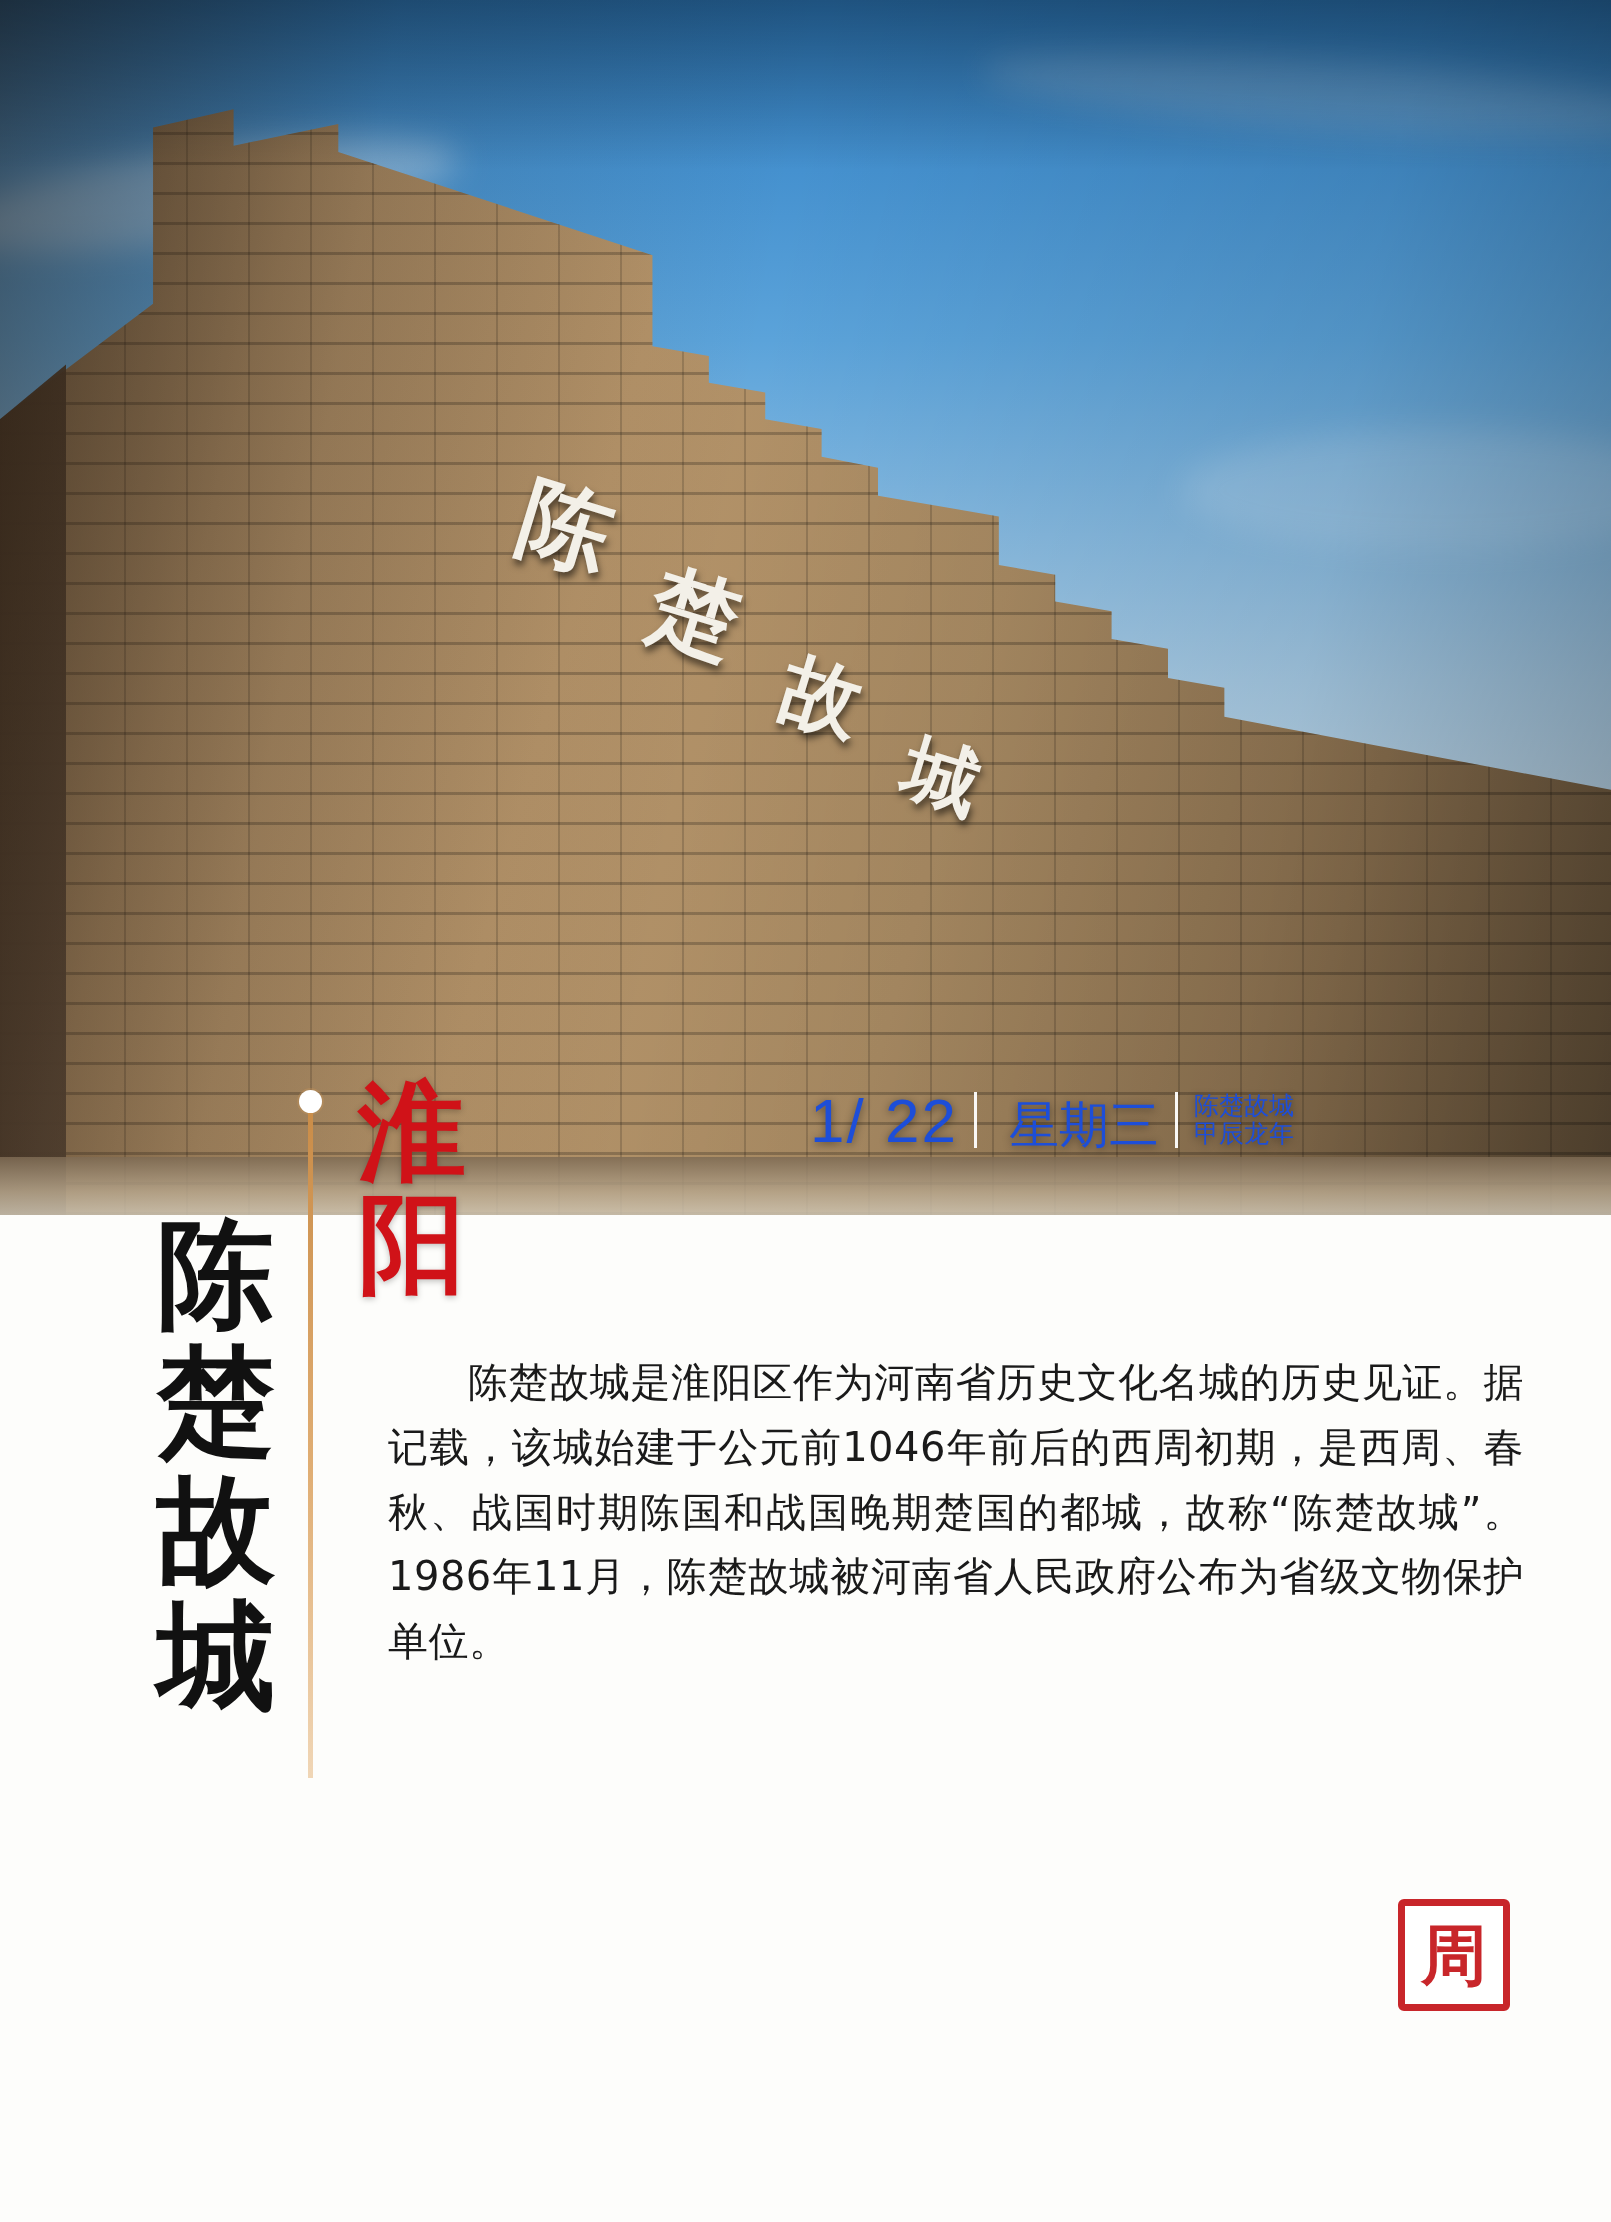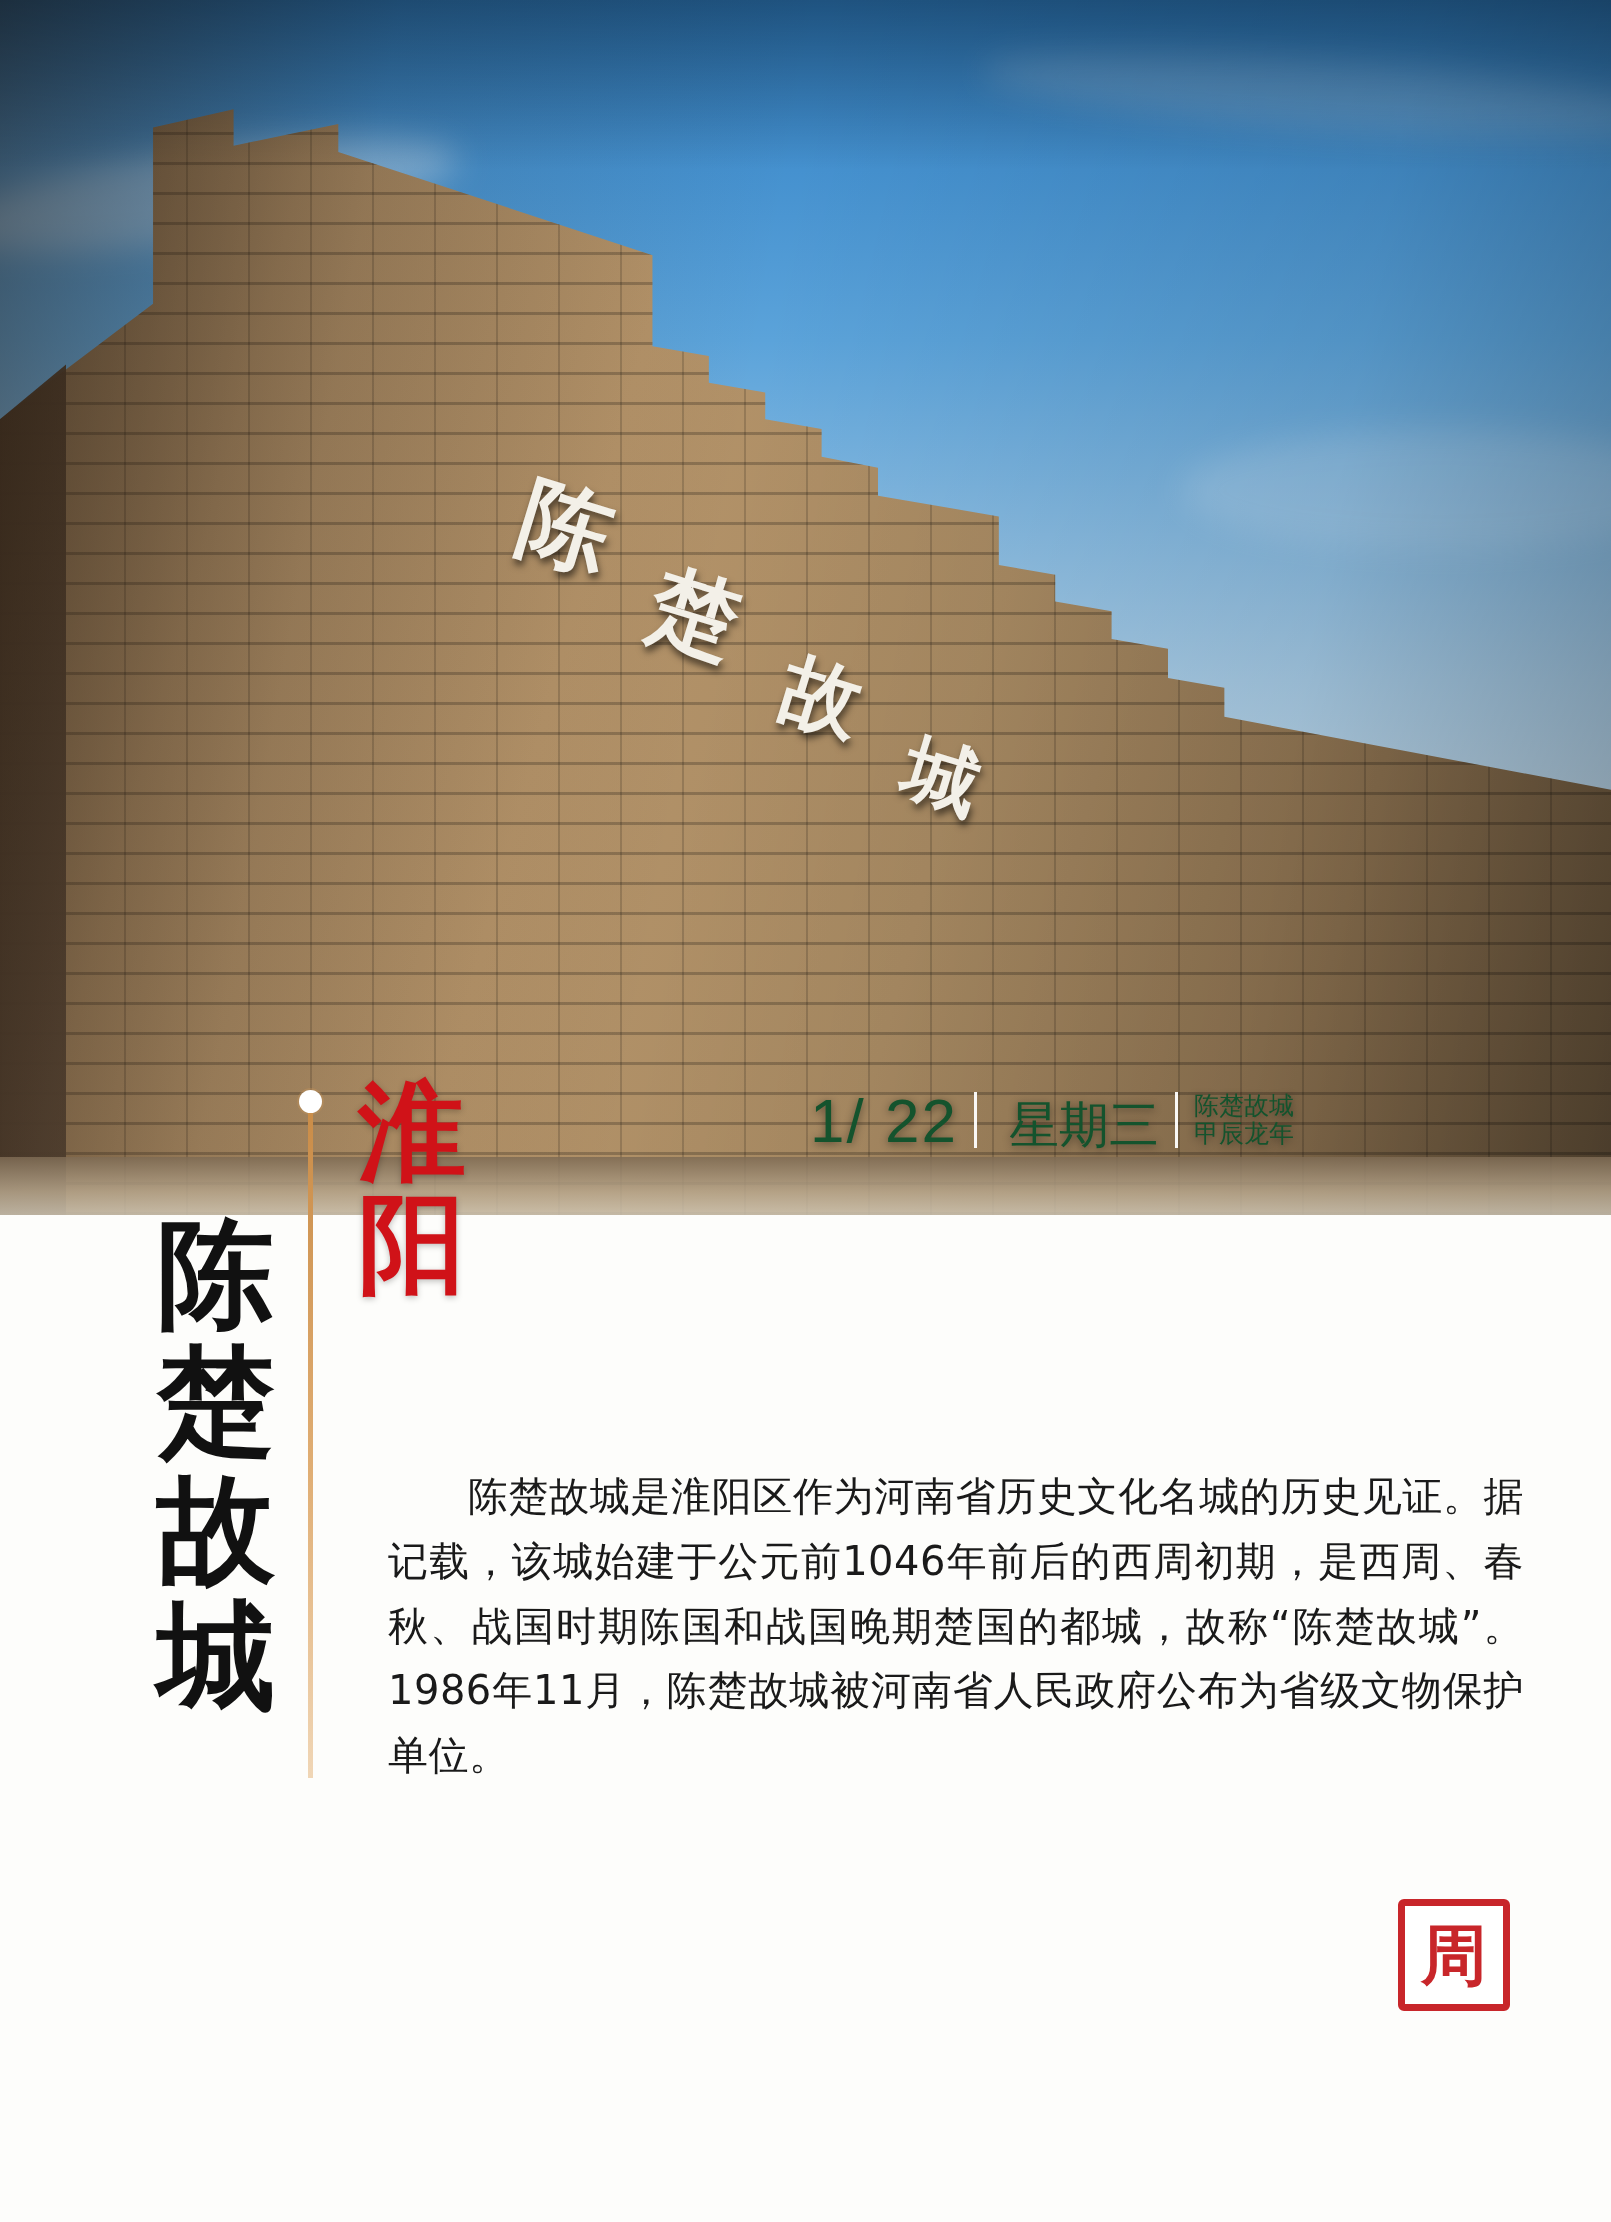--- a/index.html
+++ b/index.html
@@ -161,21 +161,21 @@
   .wc3 { left: 300px; top: 96px;  font-size: 80px; }
   .wc4 { left: 440px; top: 140px; font-size: 76px; }
 
   
   .date-row {
     position: absolute;
     left: 810px;
     top: 1090px;
     display: flex;
     align-items: flex-end;
-    color: #14532d;
+    color: #1d4ed8;
     text-shadow: 0 2px 8px rgba(0,0,0,0.45);
   }
   .date-num {
     font-size: 62px;
     font-weight: 400;
     letter-spacing: 2px;
     line-height: 1;
     font-family: "Liberation Sans", sans-serif;
   }
   .date-sep {
@@ -256,21 +256,21 @@
     letter-spacing: 0;
     text-align: center;
     z-index: 5;
   }
   .vtitle span { display: block; }
 
   
   .body-text {
     position: absolute;
     left: 388px;
-    top: 1464px;
+    top: 1350px;
     width: 1136px;
     color: #1a1a1a;
     font-family: "DejaVu Sans", sans-serif;
     font-size: 40px;
     line-height: 1.62;
     text-align: justify;
     text-indent: 80px;
     letter-spacing: 0.5px;
   }
 

